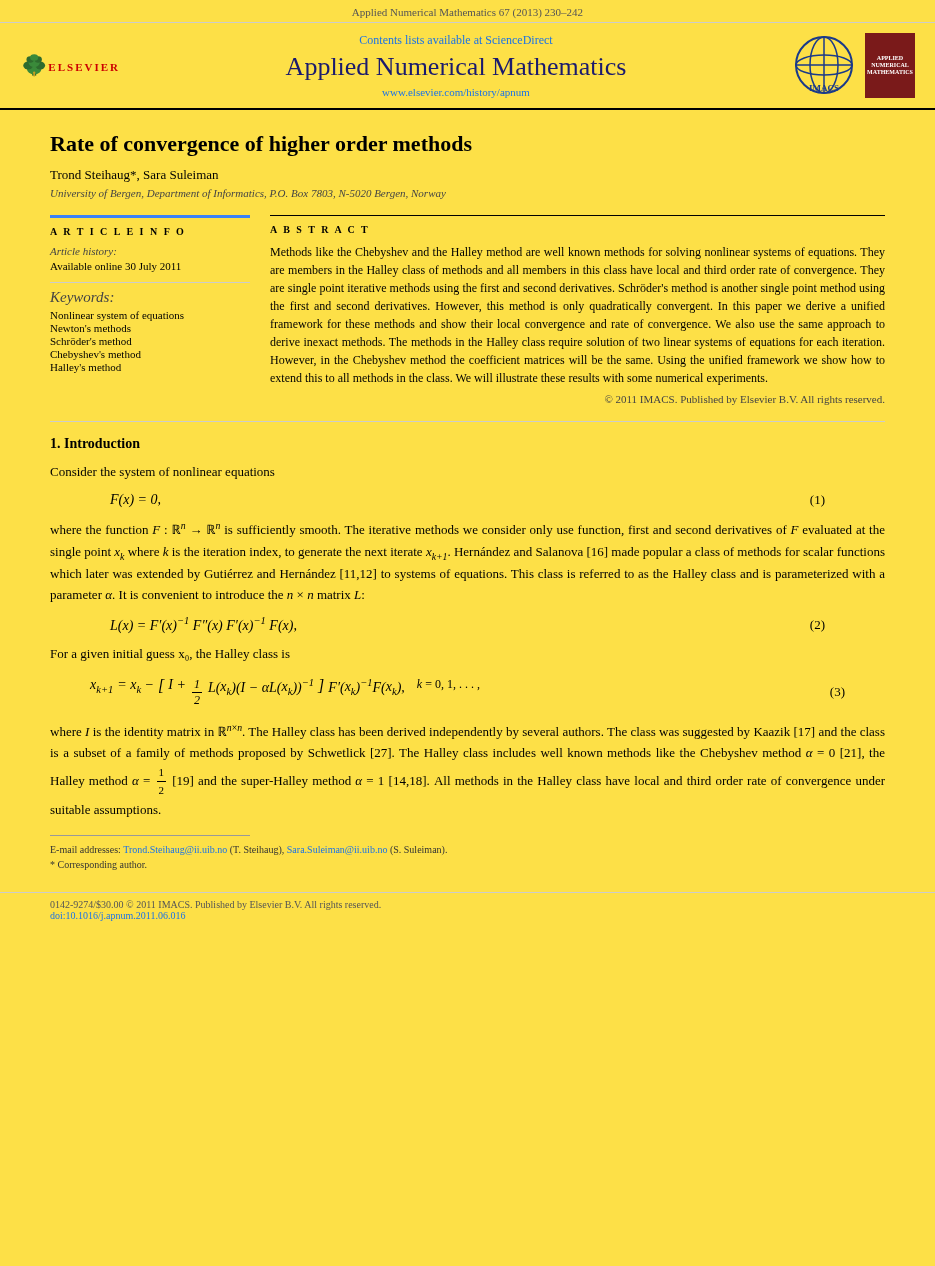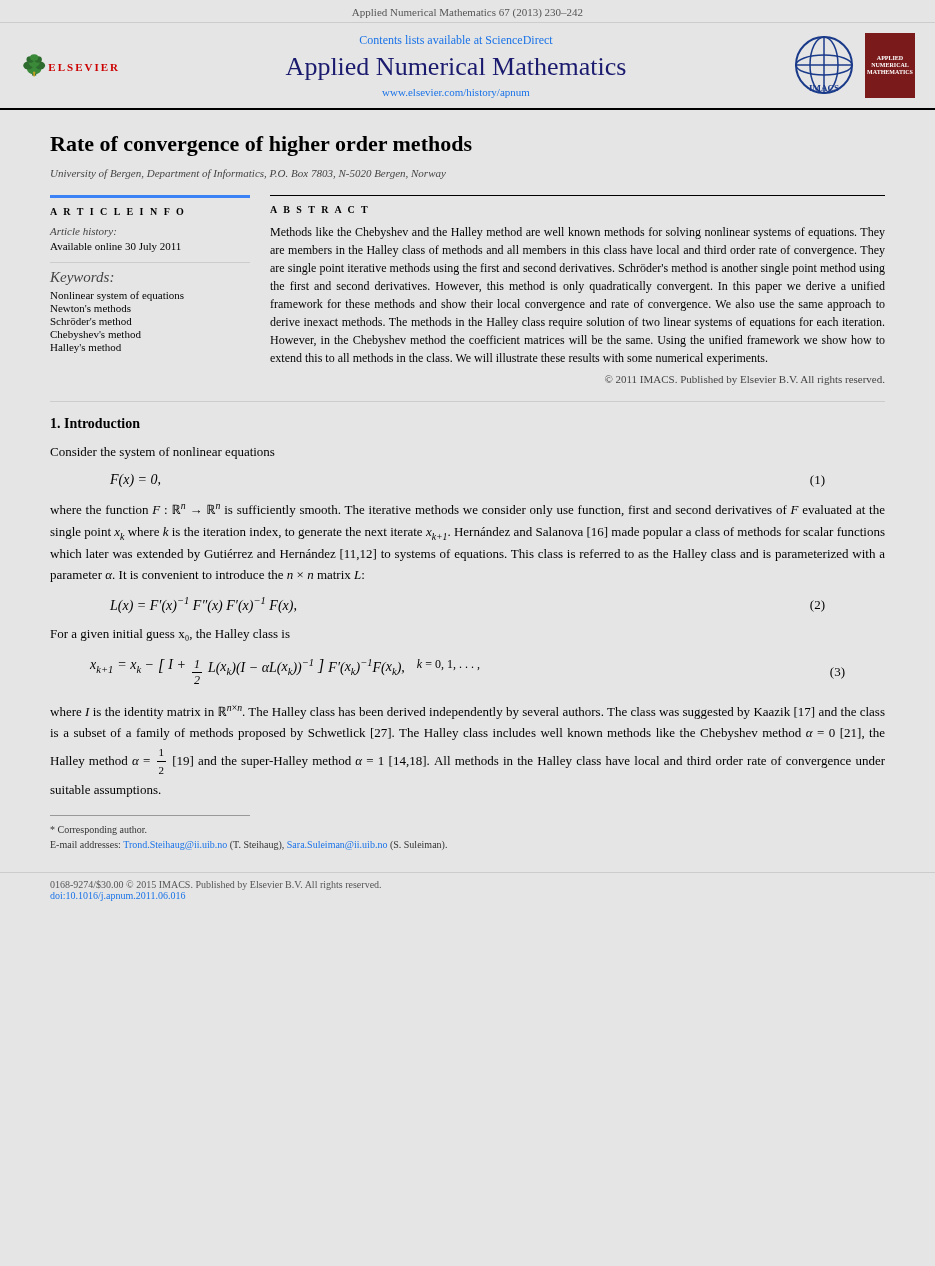--- a/index.html
+++ b/index.html
@@ -8,21 +8,21 @@
       font-family: 'Times New Roman', Times, serif;
       font-size: 13px;
       color: #000;
       width: 935px;
       min-height: 1266px;
     }
 
     .page-container {
       width: 935px;
       min-height: 1266px;
-      background: #e5e5e5;
+      background: #fde047;
       padding: 0;
     }
 
     
     .journal-header-bar {
       text-align: center;
       font-size: 11px;
       color: #555;
       padding: 6px 0 4px 0;
       border-bottom: 1px solid #ccc;
@@ -341,20 +341,23 @@
       <div class="anm-cover">
         <span style="font-size:6px; line-height:1.2;">APPLIED<br>NUMERICAL<br>MATHEMATICS</span>
       </div>
     </div>
   </div>
 
   <div class="main-content">
 
     <div class="article-title">Rate of convergence of higher order methods</div>
 
+    <div class="authors">
+      <span>Trond Steihaug*, Sara Suleiman</span>
+    </div>
 
     <div class="affiliation">University of Bergen, Department of Informatics, P.O. Box 7803, N-5020 Bergen, Norway</div>
 
     <div class="two-col">
 
       <div class="article-info-col">
         <div class="section-label">A R T I C L E   I N F O</div>
         <div class="info-subhead">Article history:</div>
         <div class="info-date">Available online 30 July 2011</div>
         <hr style="border:none;border-top:1px solid #ccc;margin:6px 0;">
@@ -422,32 +425,32 @@
     <div class="body-text">
       where <span class="italic">I</span> is the identity matrix in ℝ<sup><span class="italic">n</span>×<span class="italic">n</span></sup>. The Halley class has been derived independently by several authors. The class was suggested by Kaazik [17] and the class is a subset of a family of methods proposed by Schwetlick [27]. The Halley class includes well known methods like the Chebyshev method <span class="italic">α</span> = 0 [21], the Halley method <span class="italic">α</span> = <span class="math-frac" style="display:inline-flex;font-size:11px;">
           <span class="num">1</span>
           <span class="den">2</span>
         </span> [19] and the super-Halley method <span class="italic">α</span> = 1 [14,18]. All methods in the Halley class have local and third order rate of convergence under suitable assumptions.
     </div>
 
     <hr class="footnote-divider">
 
     <div class="footnote">
-      <div>* Corresponding author.</div>
       <div>
         <span>E-mail addresses:</span>
         <a class="link-blue">Trond.Steihaug@ii.uib.no</a>
         <span>(T. Steihaug),</span>
         <a class="link-blue">Sara.Suleiman@ii.uib.no</a>
         <span>(S. Suleiman).</span>
       </div>
+      <div>* Corresponding author.</div>
     </div>
 
   </div>
 
   <div class="footer-bar">
-    <div>0168-9274/$30.00 © 2015 IMACS. Published by Elsevier B.V. All rights reserved.</div>
+    <div>0142-9274/$30.00 © 2011 IMACS. Published by Elsevier B.V. All rights reserved.</div>
     <div>
       <a class="link-blue">doi:10.1016/j.apnum.2011.06.016</a>
     </div>
   </div>
 
 </div>
 
 </body></html>

